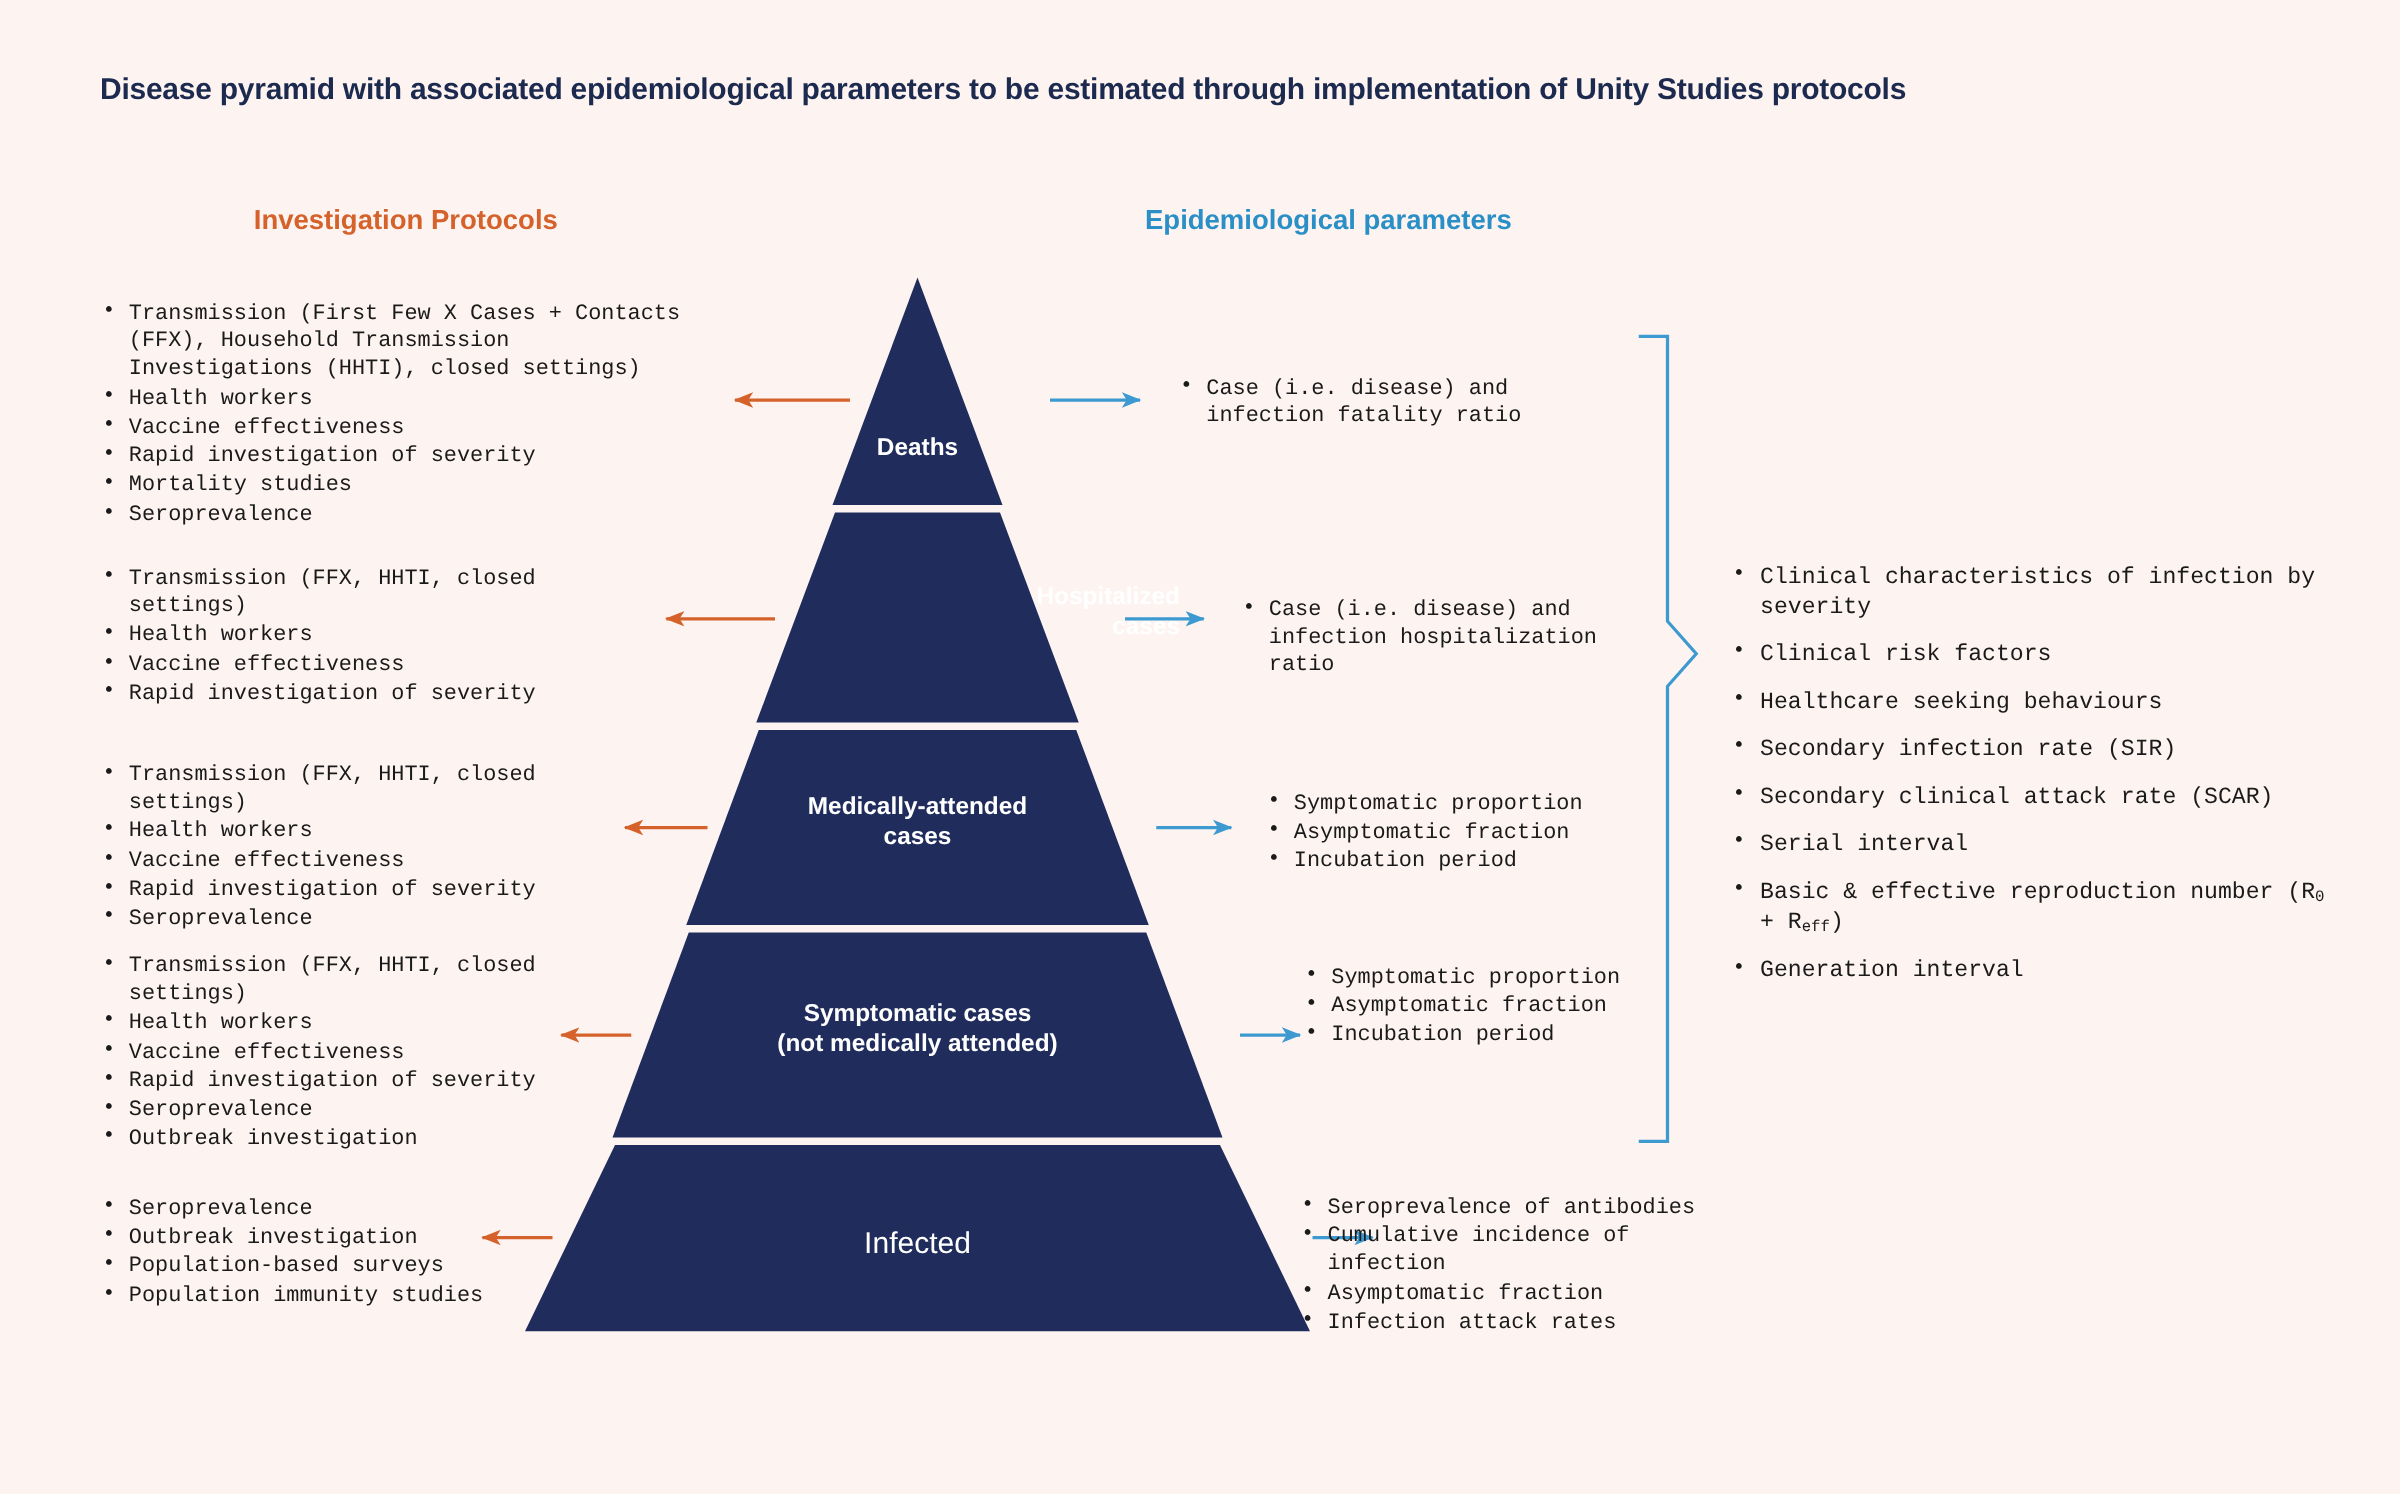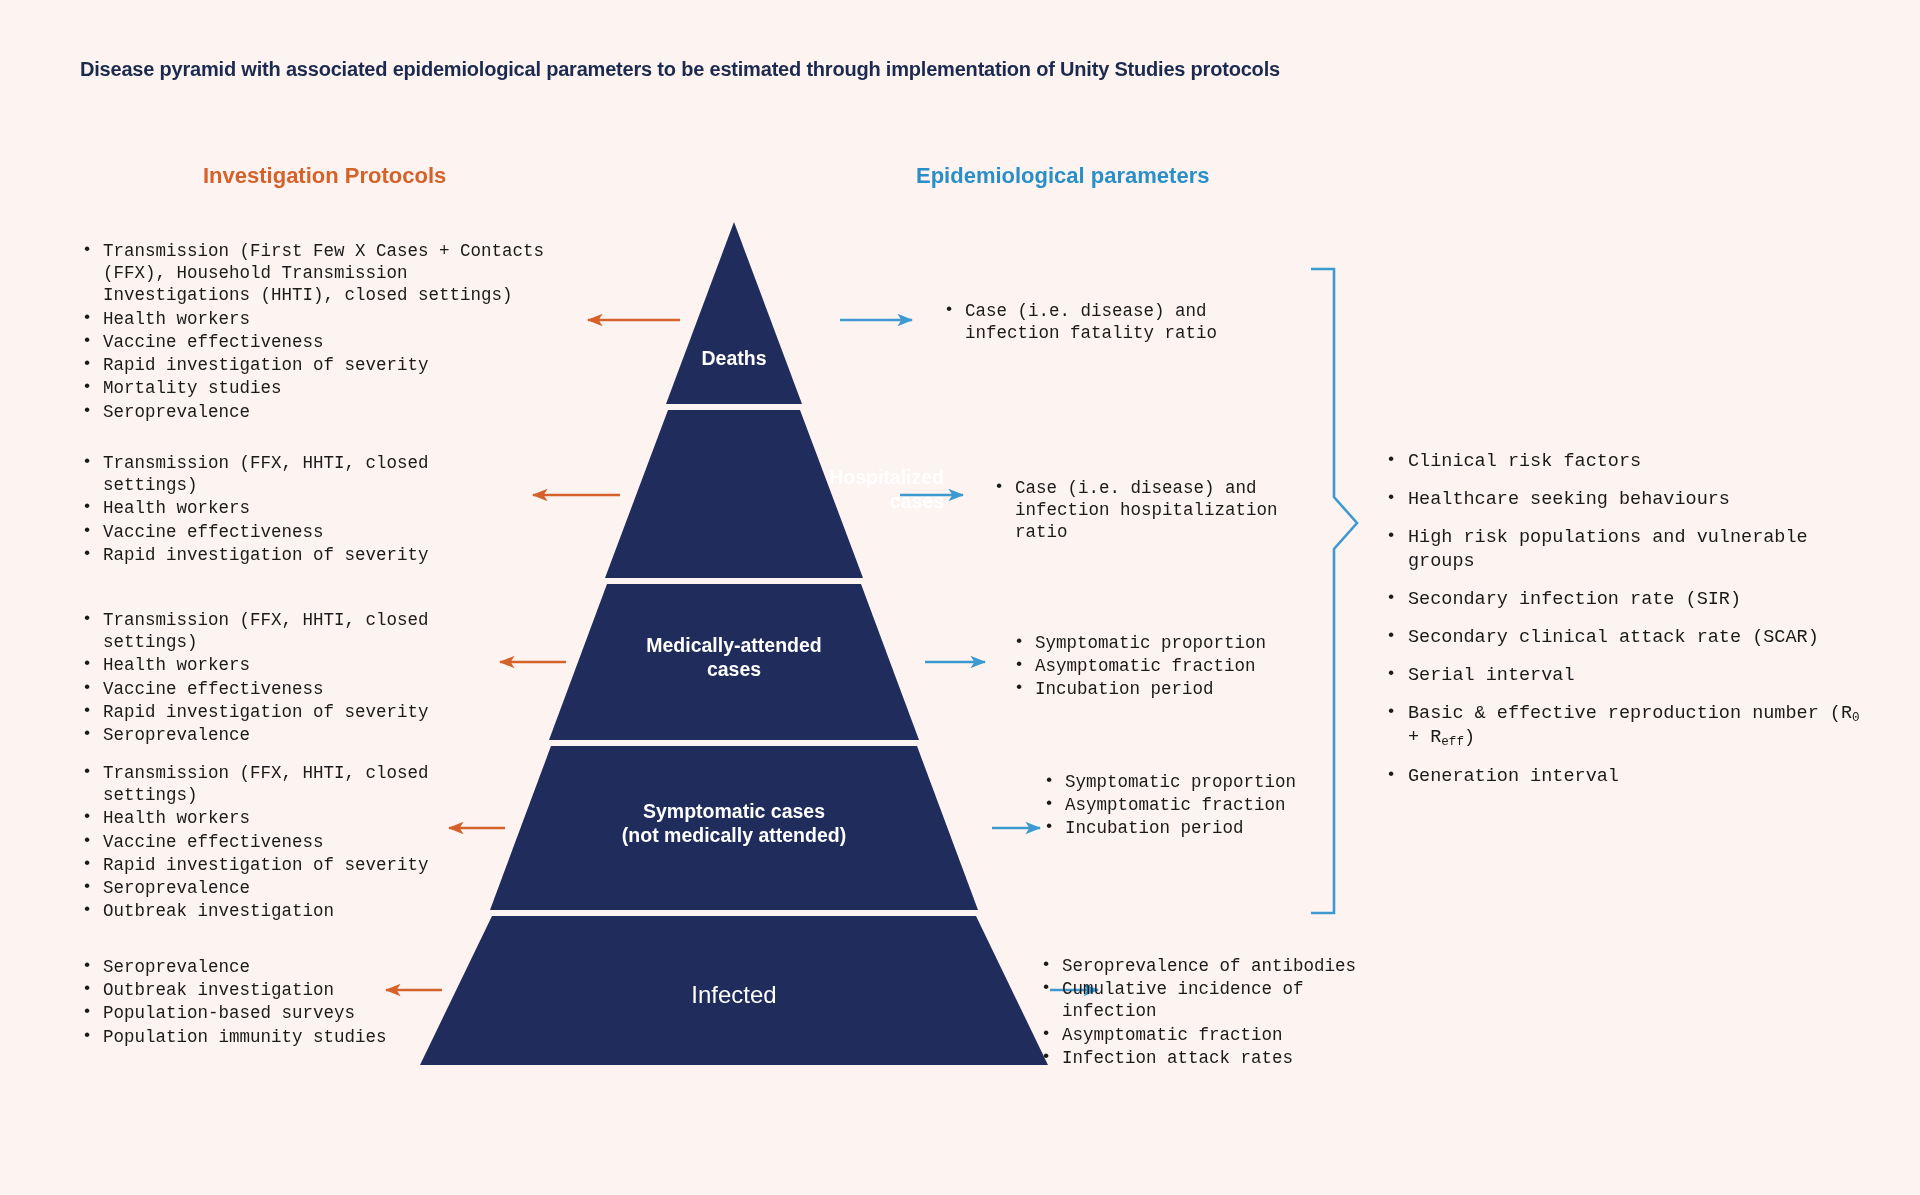--- a/index.html
+++ b/index.html
@@ -20,21 +20,21 @@
     left: 0; top: 0;
     width: 1920px;
     height: 1195px;
   }
 
   
   .title {
     position: absolute;
     left: 80px;
     top: 58px;
-    font-size: 20px;
+    font-size: 24px;
     letter-spacing: -0.2px;
     color: #1b2a4e;
     white-space: nowrap;
   }
   .title .strong { font-weight: bold; color: #1b2a4e; }
   .title .rest { font-weight: bold; color: #1b2a4e; }
 
   
   .col-head {
     position: absolute;
@@ -249,23 +249,23 @@
   </ul>
 
   <ul class="blist" id="param-infected">
     <li>Seroprevalence of antibodies</li>
     <li>Cumulative incidence of infection</li>
     <li>Asymptomatic fraction</li>
     <li>Infection attack rates</li>
   </ul>
 
   <ul class="blist spaced" id="param-cross">
+    <li>Clinical characteristics of infection by severity</li>
     <li>Clinical risk factors</li>
     <li>Healthcare seeking behaviours</li>
-    <li>High risk populations and vulnerable groups</li>
     <li>Secondary infection rate (SIR)</li>
     <li>Secondary clinical attack rate (SCAR)</li>
     <li>Serial interval</li>
     <li>Basic &amp; effective reproduction number (R<sub>0</sub> + R<sub>eff</sub>)</li>
     <li>Generation interval</li>
   </ul>
 
 </div>
 
 </body></html>

